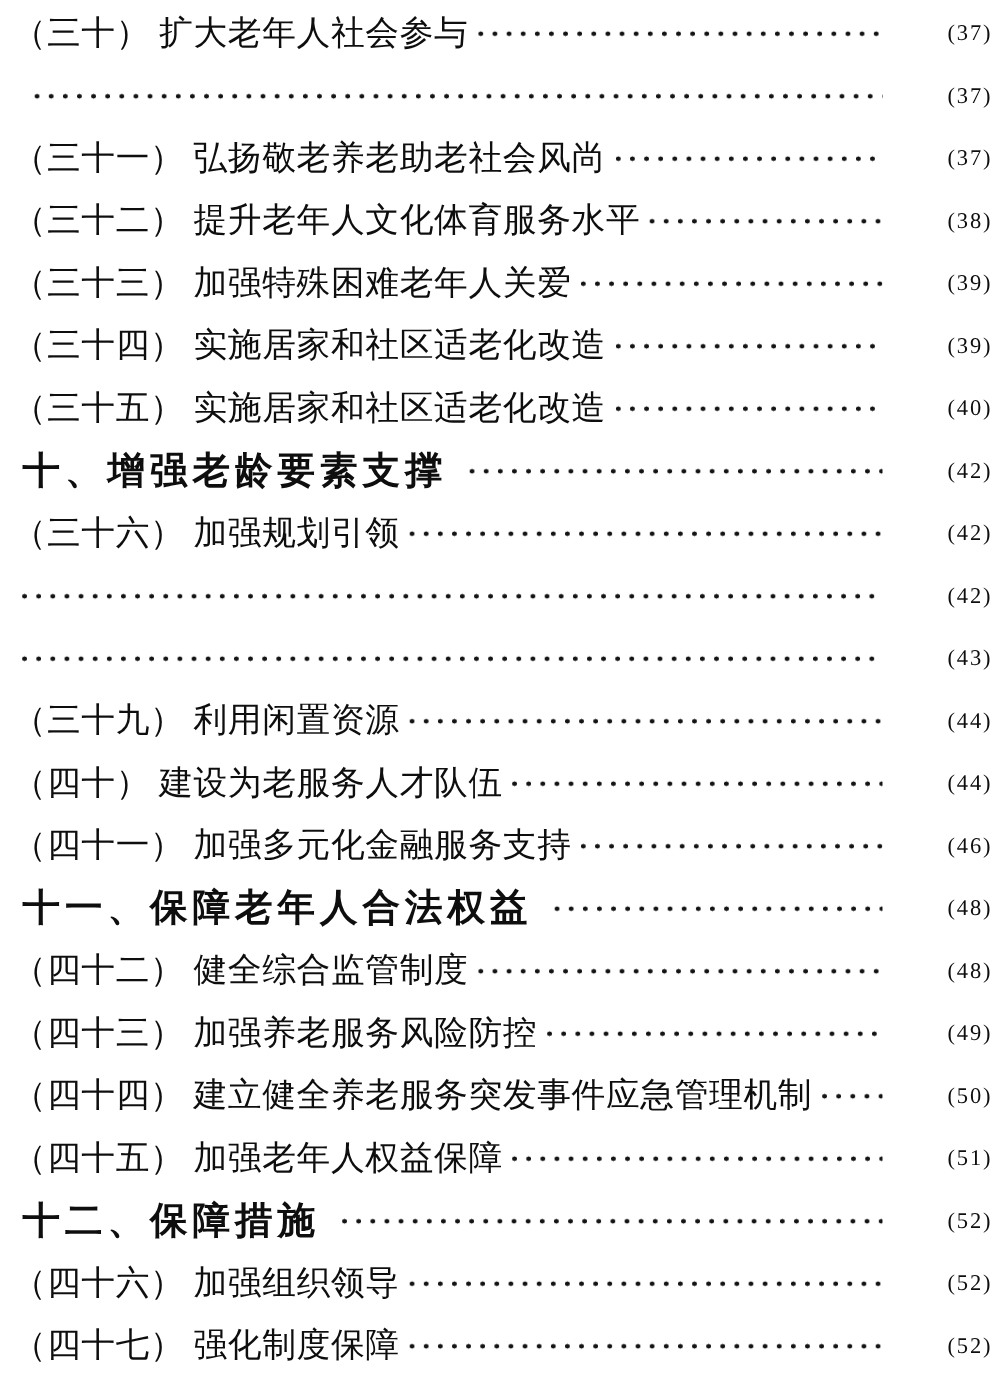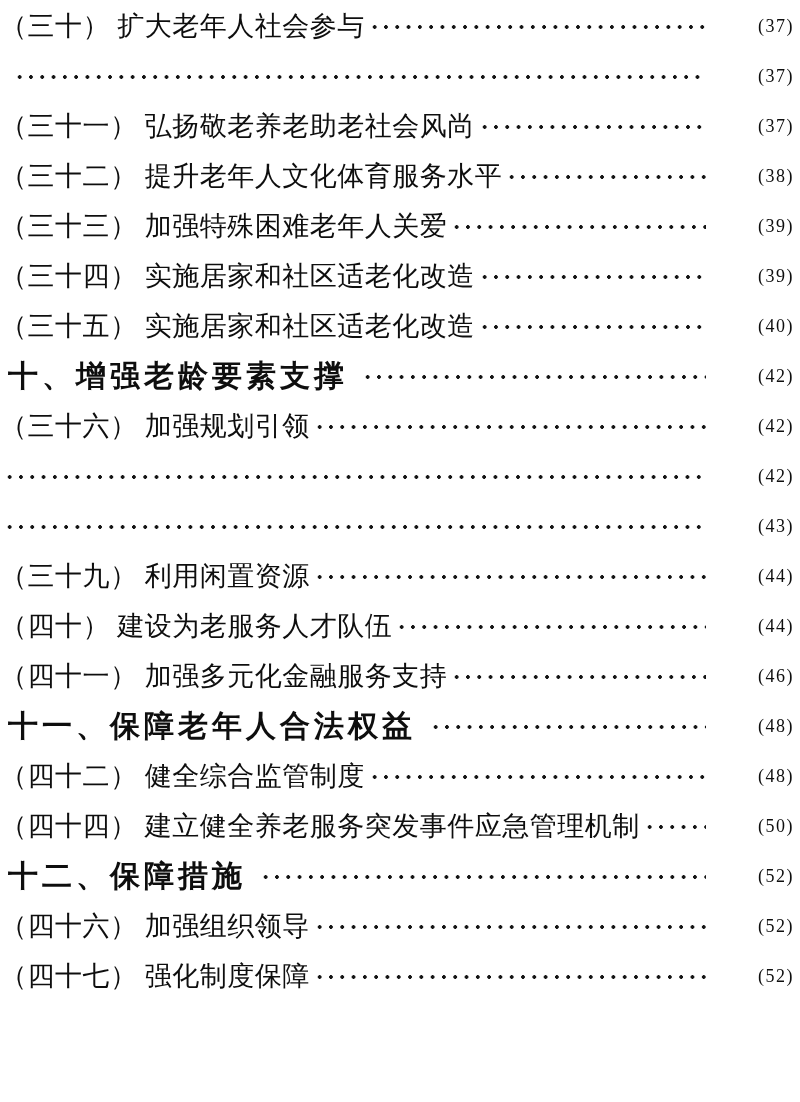--- a/index.html
+++ b/index.html
@@ -9,21 +9,21 @@
     background: #ffffff;
     overflow: hidden;
   }
   body {
     font-family: "Liberation Serif", serif;
     color: #0e0e0e;
   }
   .page {
     width: 800px;
     height: 1102px;
-    padding: 1px 6px 0 0;
+    padding: 1px 6px 0 10px;
   }
   .toc {
     width: 100%;
   }
   .row {
     height: 50px;
     display: flex;
     align-items: center;
     white-space: nowrap;
   }
@@ -141,23 +141,33 @@
     <span class="label">十一、保障老年人合法权益</span>
     <span class="leader"></span>
     <span class="page-num">(48)</span>
   </div>
       <div class="row section">
     <span class="label">（四十二） 健全综合监管制度</span>
     <span class="leader"></span>
     <span class="page-num">(48)</span>
   </div>
       <div class="row section">
+    <span class="label">（四十三） 加强养老服务风险防控</span>
+    <span class="leader"></span>
+    <span class="page-num">(49)</span>
+  </div>
+      <div class="row section">
     <span class="label">（四十四） 建立健全养老服务突发事件应急管理机制</span>
     <span class="leader"></span>
     <span class="page-num">(50)</span>
+  </div>
+      <div class="row section">
+    <span class="label">（四十五） 加强老年人权益保障</span>
+    <span class="leader"></span>
+    <span class="page-num">(51)</span>
   </div>
       <div class="row chapter">
     <span class="label">十二、保障措施</span>
     <span class="leader"></span>
     <span class="page-num">(52)</span>
   </div>
       <div class="row section">
     <span class="label">（四十六） 加强组织领导</span>
     <span class="leader"></span>
     <span class="page-num">(52)</span>

